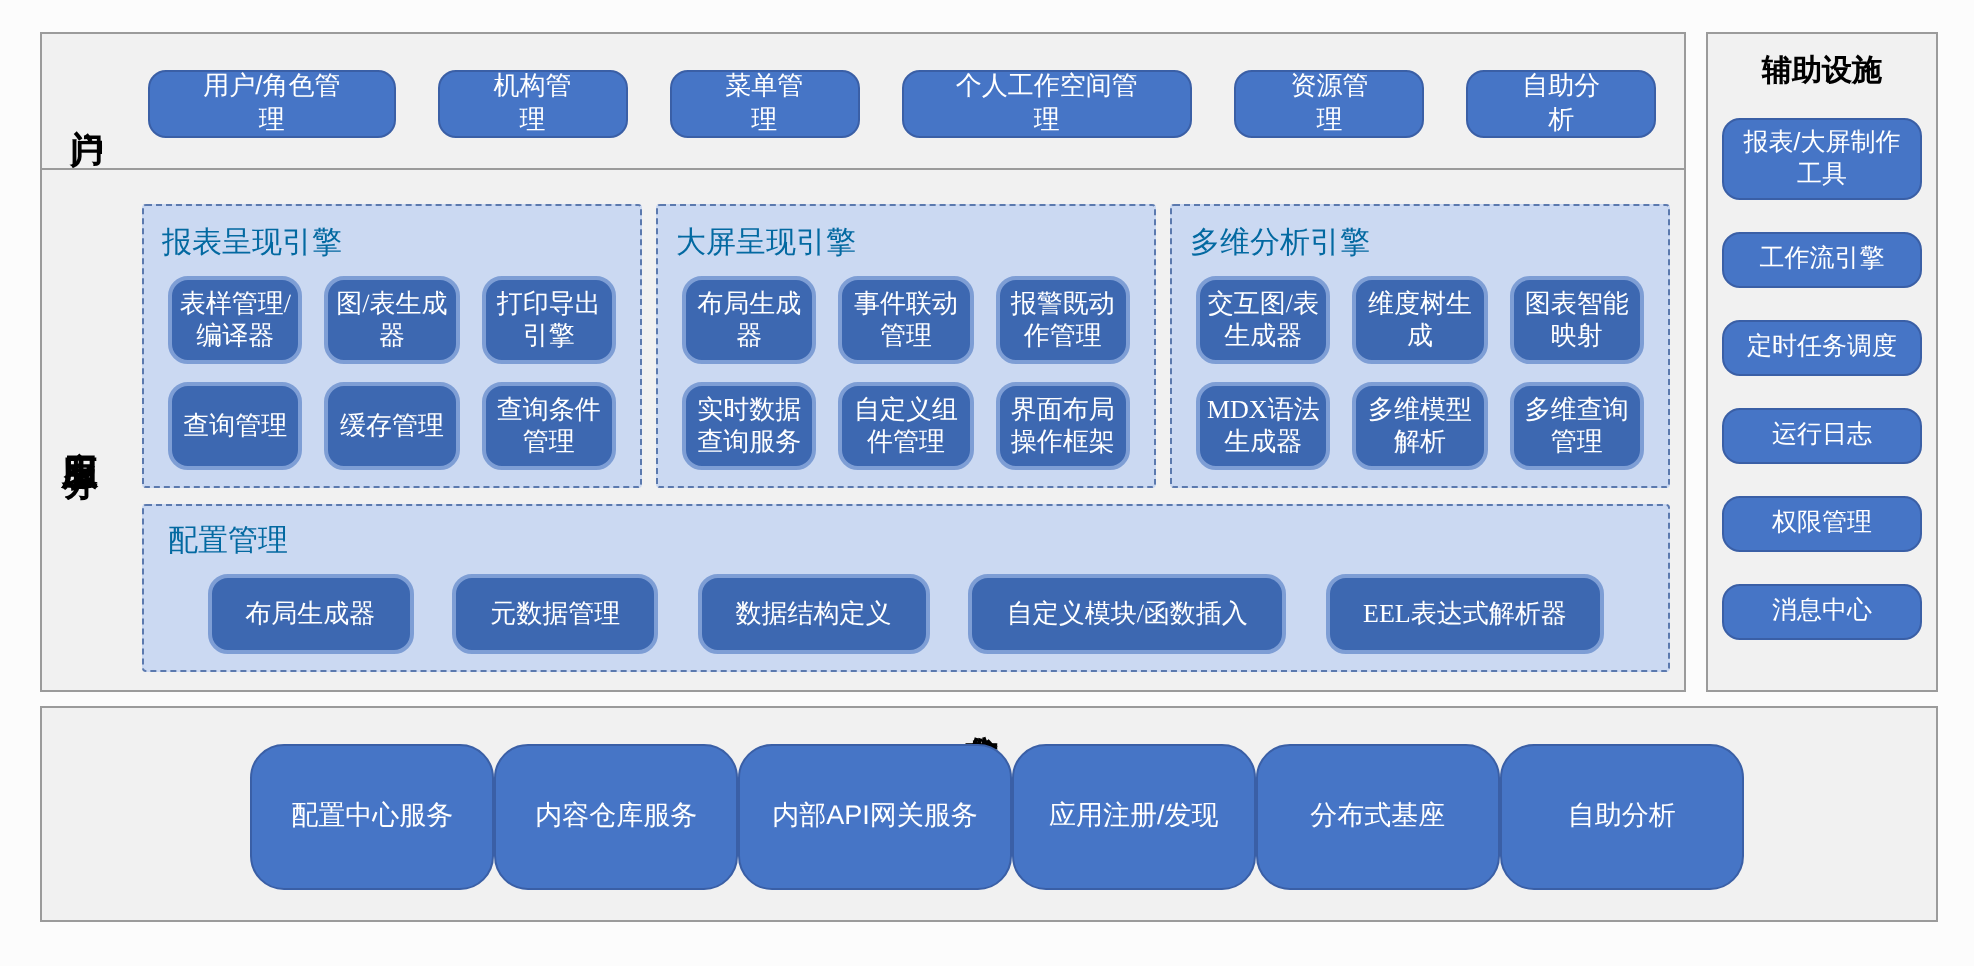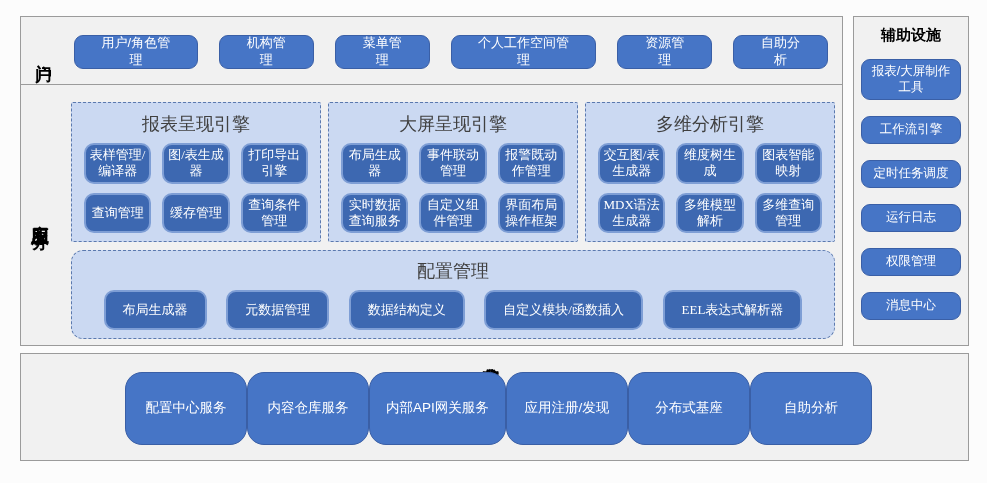--- a/index.html
+++ b/index.html
@@ -19,26 +19,26 @@
   #portal .vlabel{font-size:17px;letter-spacing:1px;}
   #portal .btnrow{flex:1;display:flex;align-items:center;gap:21px;padding-left:22px;}
   #portal .btn{height:34px;padding:0 21px;}
 
   
   #app{left:20px;top:84px;width:823px;height:262px;}
   #app .vlabel{position:absolute;left:10px;top:50%;transform:translateY(-50%);}
   #app .content{position:absolute;left:50px;top:17px;right:7px;bottom:9px;display:flex;flex-direction:column;}
   .engrow{display:flex;gap:7px;height:144px;}
   .engine{flex:1;background:#cbd9f2;border:1.5px dashed #5b79ae;border-radius:2px;box-sizing:border-box;padding:5px 9px 8px;display:flex;flex-direction:column;}
-  .engtitle{text-align:center;font-size:18px;color:#404040;font-weight:500;padding:4px 0 7px;}
+  .engtitle{text-align:left;font-size:15px;color:#0369a1;font-weight:500;padding:4px 0 7px;}
   .enggrid{flex:1;display:grid;grid-template-columns:repeat(3,1fr);gap:9px 11px;padding:0 3px;}
   .sbtn{background:#3d68b1;border:2px solid #7e9ed5;border-radius:10px;color:#fff;
         display:flex;align-items:center;justify-content:center;text-align:center;
         font-size:13px;line-height:1.25;box-sizing:border-box;padding:2px 3px;cursor:pointer;font-family:Liberation Serif, serif;}
-  .config{margin-top:8px;flex:1;background:#cbd9f2;border:1.5px dashed #5b79ae;border-radius:12px;box-sizing:border-box;padding:4px 12px 8px;display:flex;flex-direction:column;}
+  .config{margin-top:8px;flex:1;background:#cbd9f2;border:1.5px dashed #5b79ae;border-radius:2px;box-sizing:border-box;padding:4px 12px 8px;display:flex;flex-direction:column;}
   .cfgrow{flex:1;display:flex;align-items:center;justify-content:space-evenly;}
   .cfgrow .sbtn{height:40px;padding:0 17px;}
 
   
   #dist{left:20px;top:353px;width:949px;height:108px;display:flex;align-items:center;padding:0 22px 0 14px;flex-direction:column;}
   #dist .vlabel{font-size:17px;letter-spacing:0.5px;}
   #dist .btnrow{flex:1;display:flex;align-items:center;justify-content:space-between;padding-left:16px;}
   #dist .btn{height:73px;min-width:122px;padding:0 16px;border-radius:17px;font-size:13.5px;}
 
   

